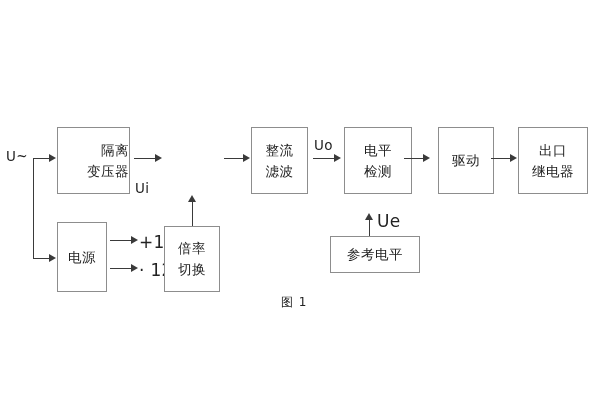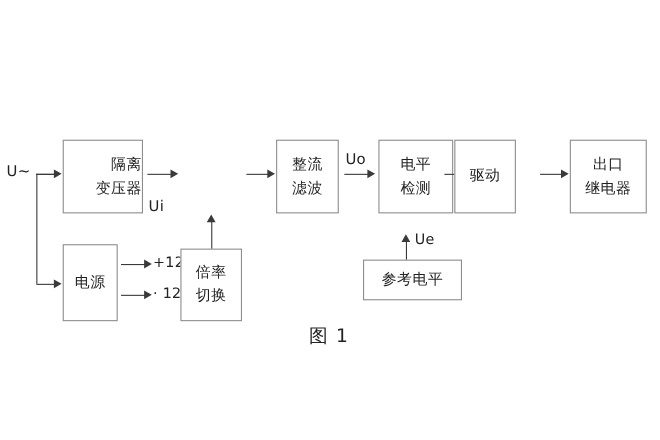--- a/index.html
+++ b/index.html
@@ -40,24 +40,24 @@
   .block .ln { display: block; white-space: nowrap; }
 
   
   .lbl {
     position: absolute;
     font-size: 13.5px;
     color: #222222;
     white-space: nowrap;
     letter-spacing: 0.3px;
   }
-  .lbl-sm { font-size: 13px; }
+  .lbl-sm { font-size: 17px; }
   .caption {
     position: absolute;
-    font-size: 17px;
+    font-size: 12px;
     color: #222222;
     white-space: nowrap;
     letter-spacing: 1px;
   }
 
   
   .hline {
     position: absolute;
     height: 0;
     border-top: 1.4px solid #3a3a3a;
@@ -122,21 +122,21 @@
   <div class="arrow-r" style="left:334px; top:153.8px;"></div>
 
   <div class="block" style="left:344px; top:127px; width:68px; height:67px;">
     <span class="ln">电平</span>
     <span class="ln">检测</span>
   </div>
 
   <div class="hline" style="left:404px; top:158px; width:20px;"></div>
   <div class="arrow-r" style="left:423px; top:153.8px;"></div>
 
-  <div class="block" style="left:413px; top:127px; width:56px; height:67px;">
+  <div class="block" style="left:438px; top:127px; width:56px; height:67px;">
     <span class="ln">驱动</span>
   </div>
 
   <div class="hline" style="left:491px; top:158px; width:20px;"></div>
   <div class="arrow-r" style="left:510px; top:153.8px;"></div>
 
   <div class="block" style="left:57px; top:222px; width:50px; height:70px;">
     <span class="ln">电源</span>
   </div>
 

